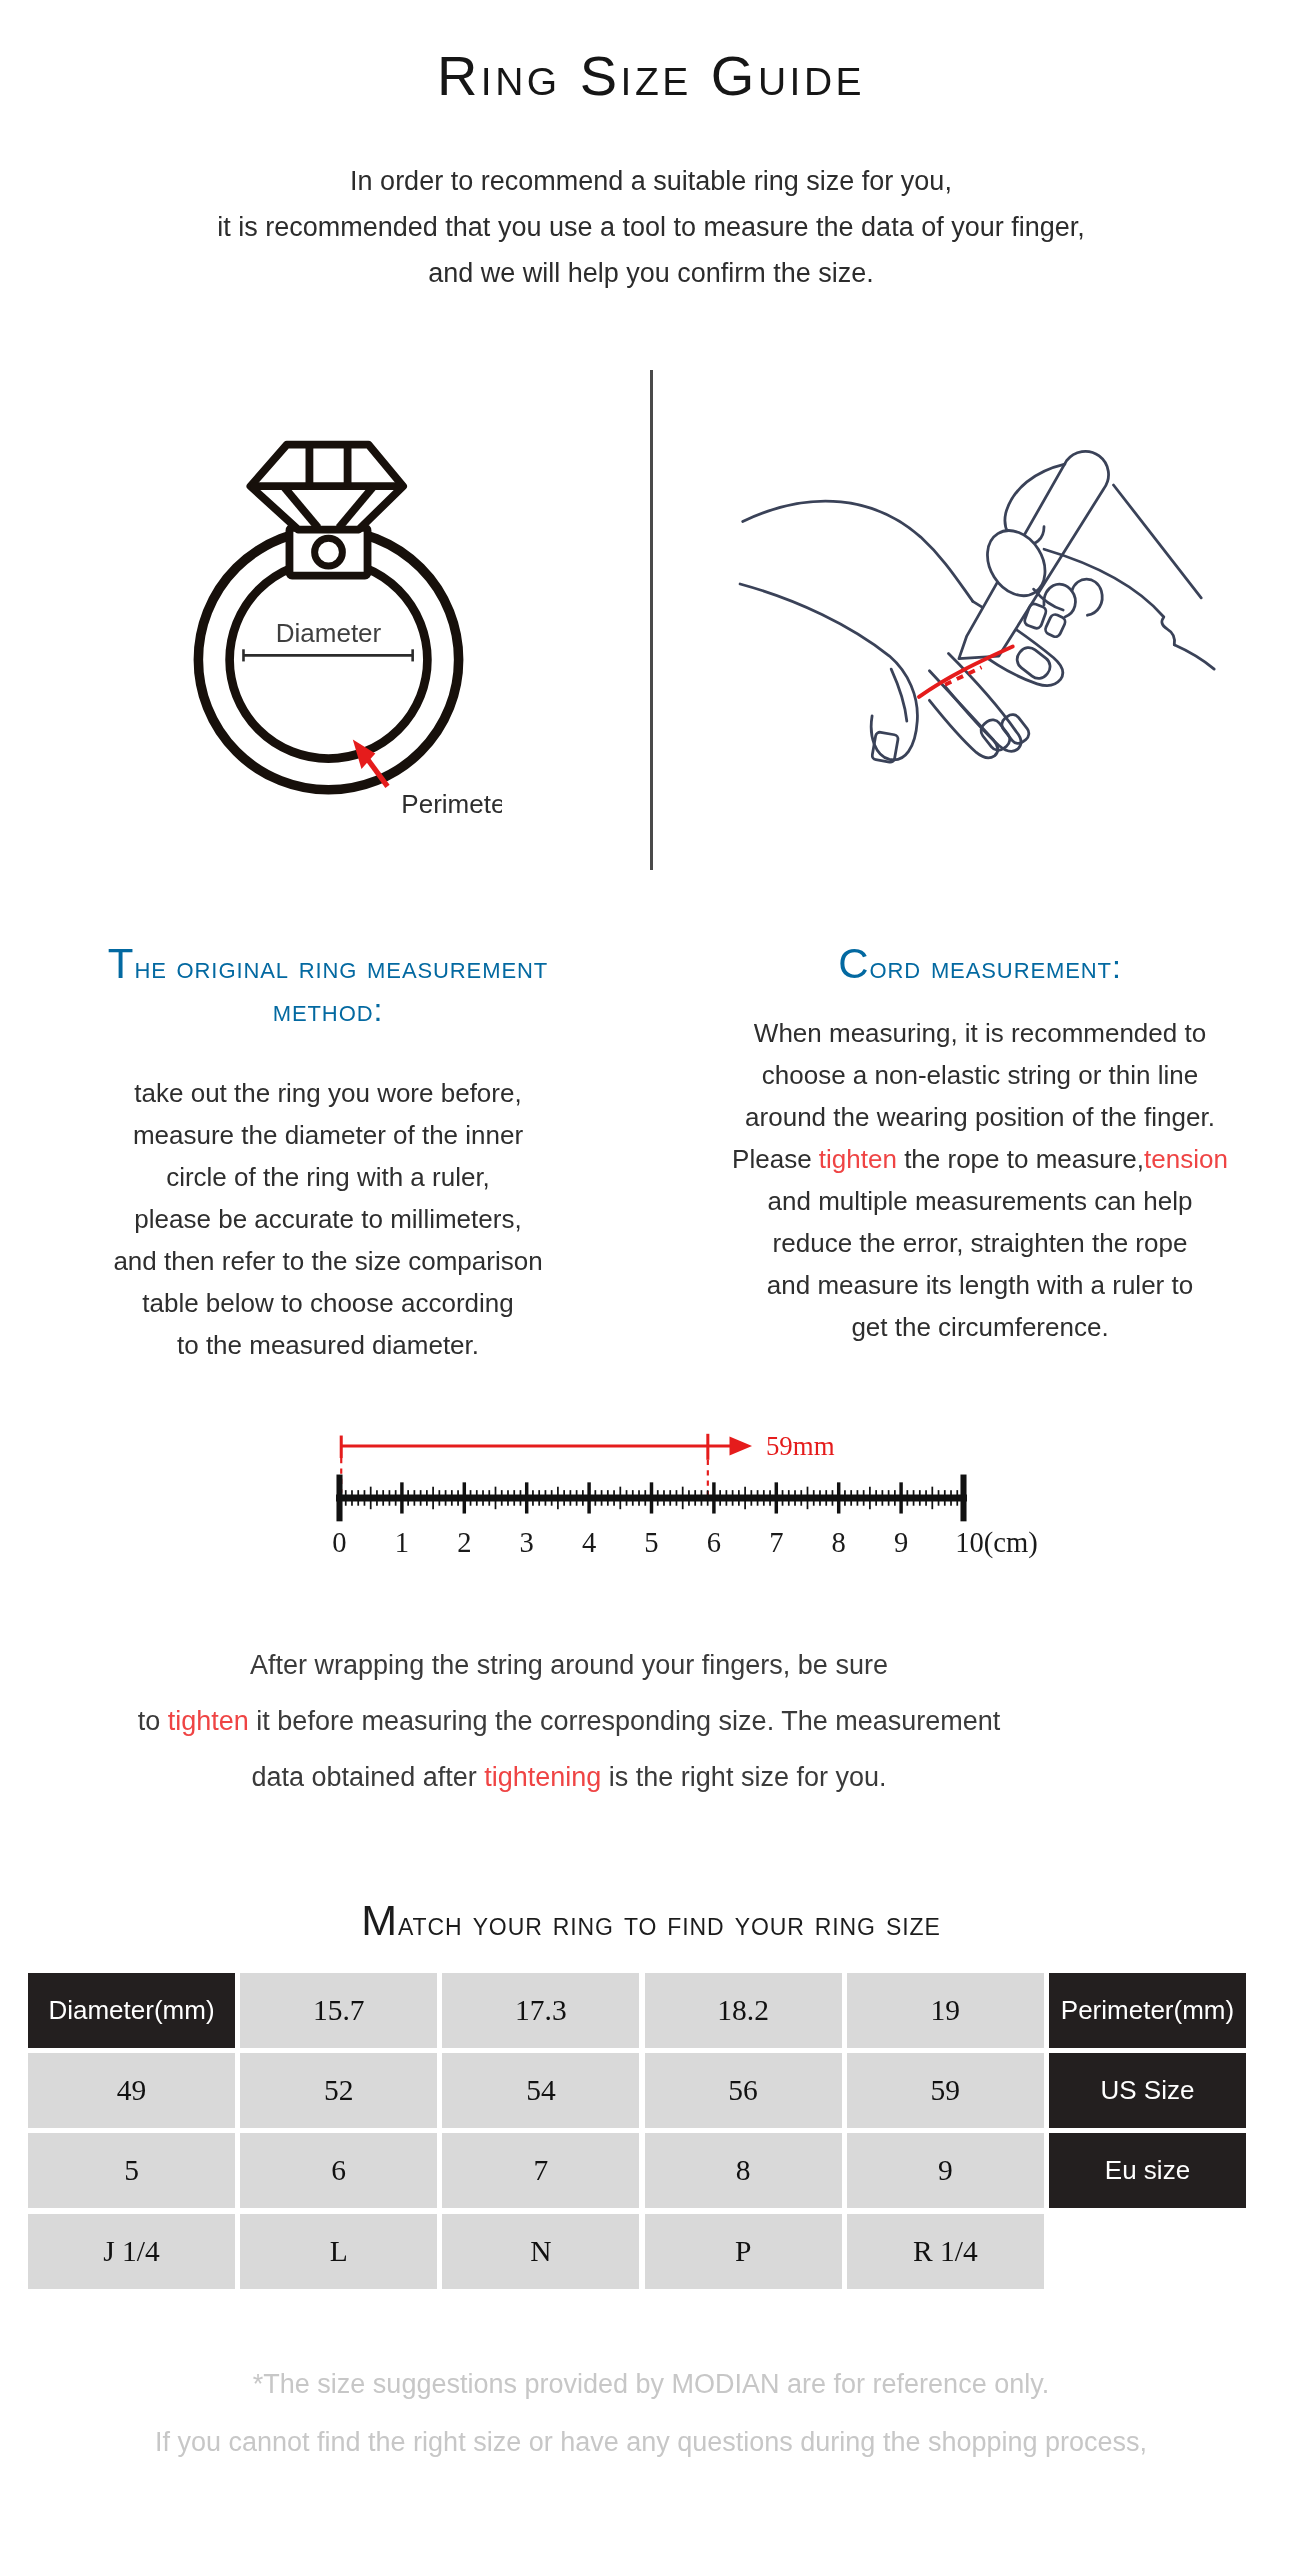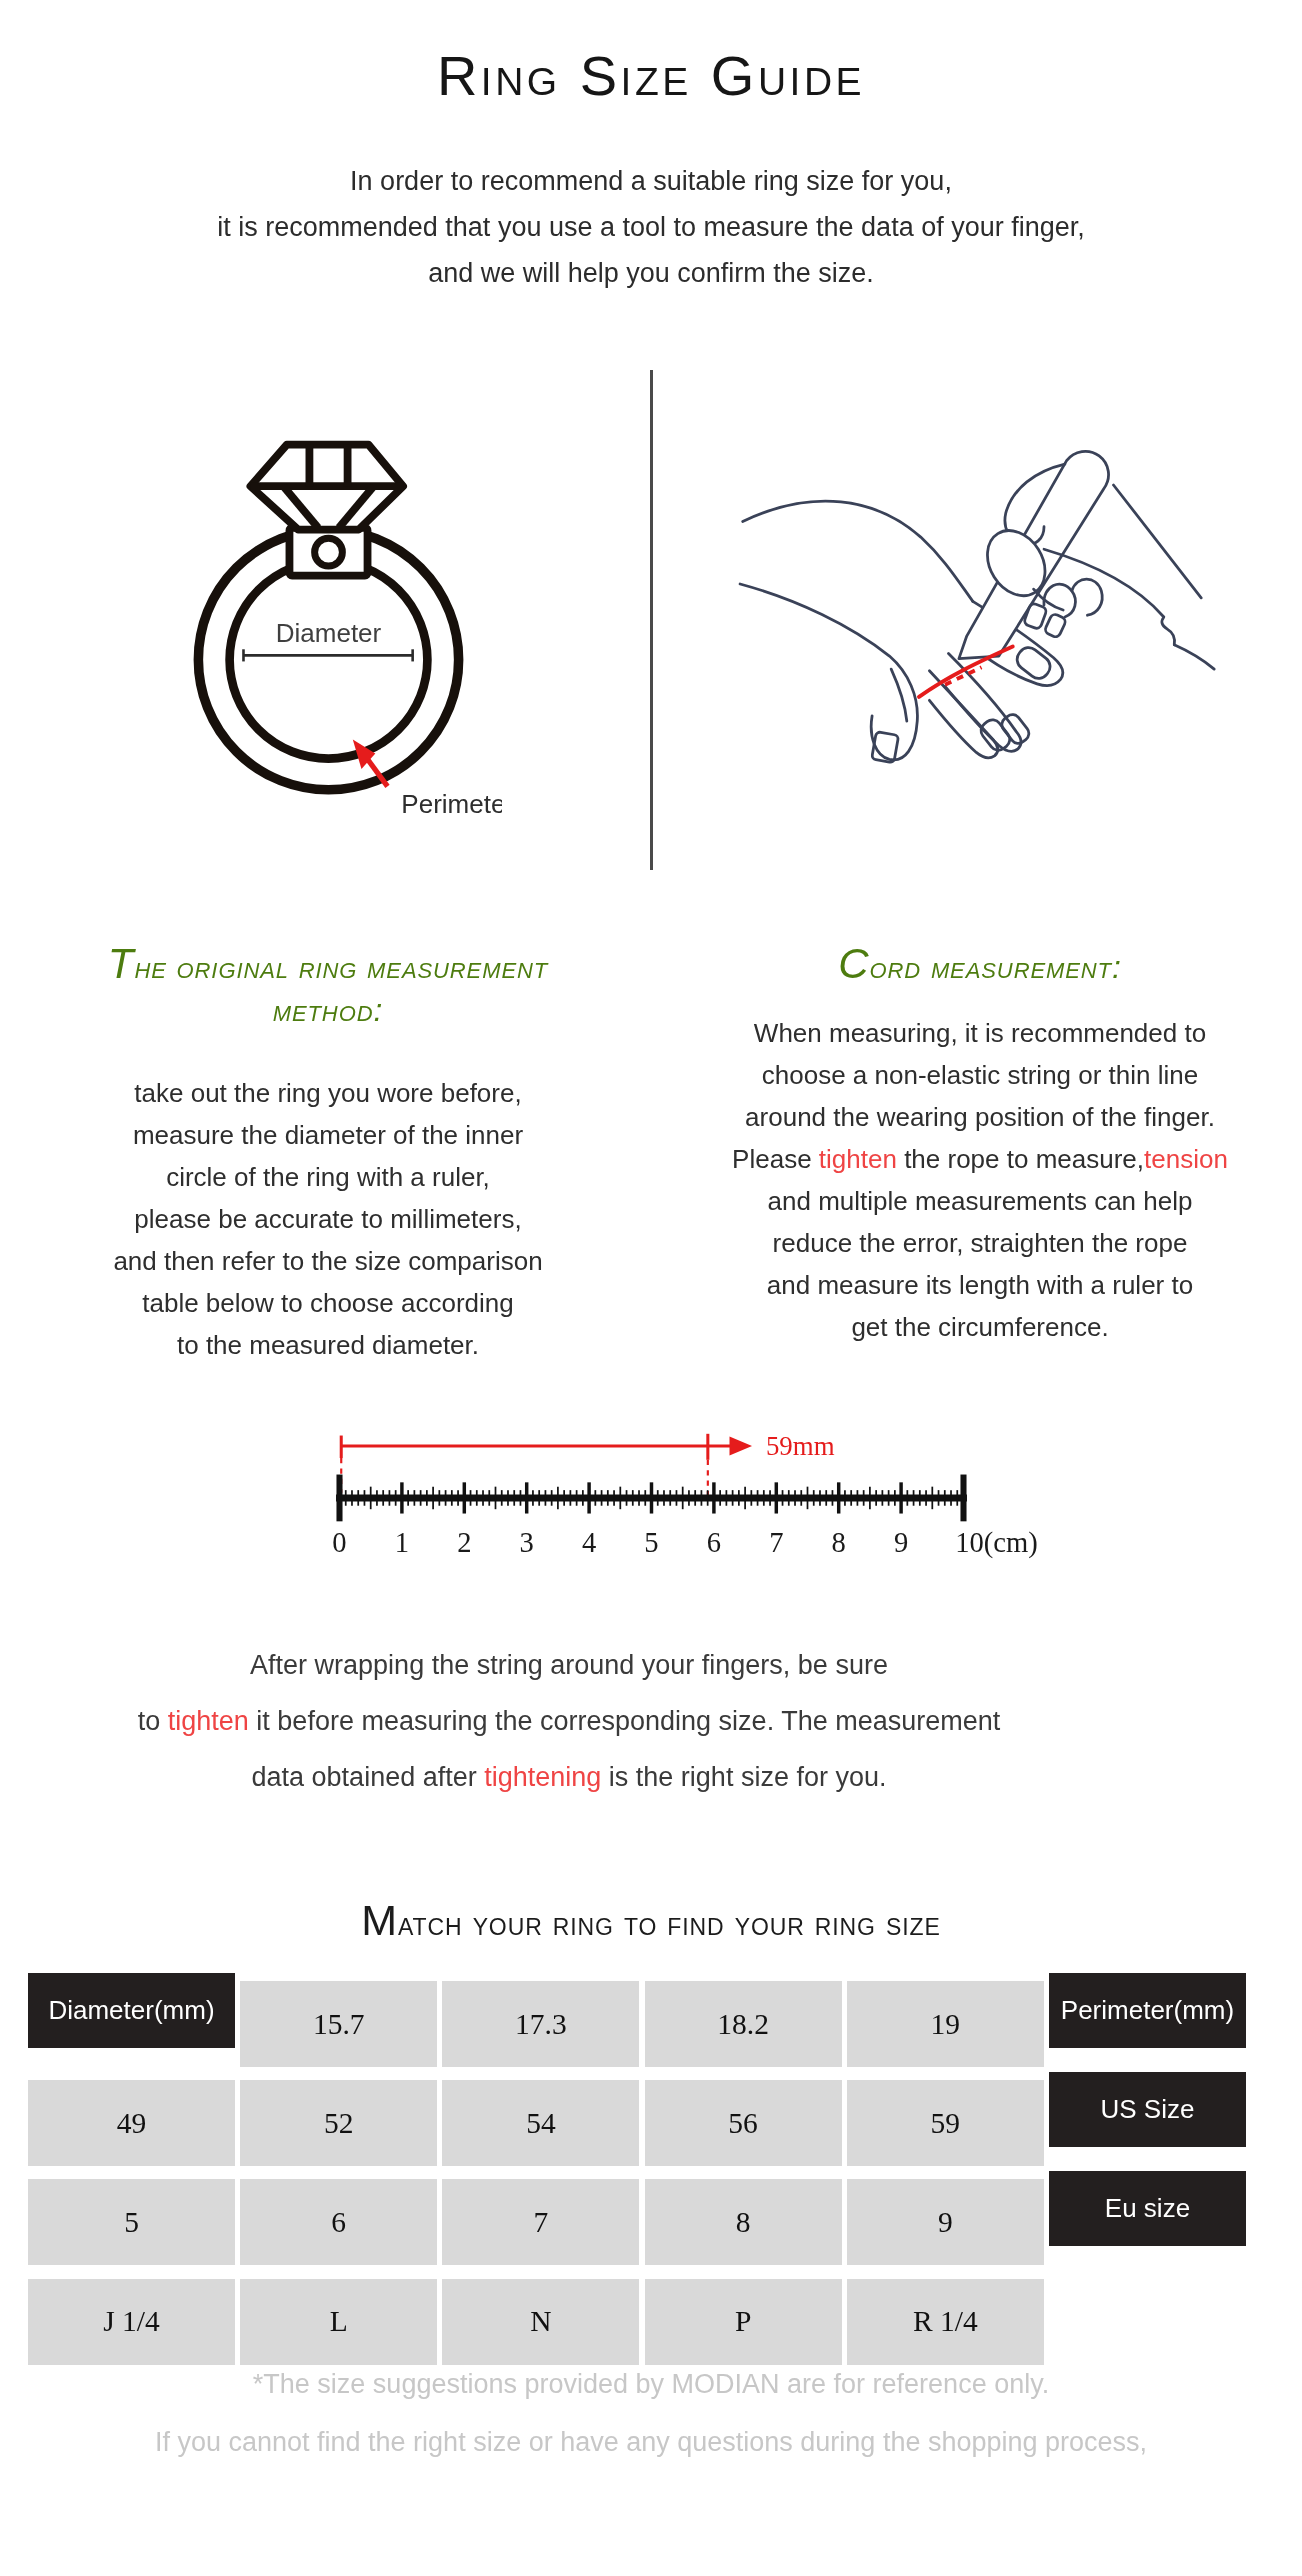--- a/index.html
+++ b/index.html
@@ -12,21 +12,21 @@
   
   .title{left:0;top:43px;width:1302px;font-size:56px;letter-spacing:3.5px;color:#161616;
          font-variant:small-caps;font-weight:400;}
   
   .intro{left:0;top:158px;width:1302px;font-size:27px;line-height:46px;color:#2c2c2c;}
 
   
   .divider{left:650px;top:370px;width:2.6px;height:500px;background:#4a4a4a;}
 
   
-  .col-heading{font-variant:small-caps;font-size:32px;line-height:43px;color:#4d7c0f;letter-spacing:0.9px;font-style:italic;}
+  .col-heading{font-variant:small-caps;font-size:32px;line-height:43px;color:#0369a1;letter-spacing:0.9px;}
   .col-heading::first-letter{font-size:42px;}
   .col-body{font-size:26px;line-height:42px;color:#2e2e2e;}
   .left-col{left:63px;top:942px;width:530px;}
   .right-col{left:702px;top:942px;width:556px;}
   .left-col .col-body{margin-top:40px;}
   .right-col .col-body{margin-top:22.6px;}
   .red{color:#ef4444;}
 
   
   .ruler-wrap{left:287px;top:1413px;width:781px;height:156px;}
@@ -39,23 +39,23 @@
   
   .match-heading{left:0;top:1896px;width:1302px;font-variant:small-caps;font-size:33px;
                  color:#1c1c1c;letter-spacing:0.9px;}
   .match-heading::first-letter{font-size:43px;}
 
   
   .size-table{left:28px;top:1973px;width:1218px;display:grid;
               grid-template-columns:207px repeat(5,1fr);gap:5.2px;}
   .size-table .hcell{background:#231f1f;color:#ffffff;font-size:26px;height:75px;
                      display:flex;align-items:center;justify-content:center;}
-  .size-table .vcell{background:#d9d9d9;color:#111111;font-size:29.5px;height:86px;
+  .size-table .vcell{background:#d9d9d9;color:#111111;font-size:29.5px;height:75px;
                      display:flex;align-items:center;justify-content:center;
-                     font-family:"Liberation Serif", serif;margin-top:8px;}
+                     font-family:"Liberation Serif", serif;}
 
   
   .footer{left:0;top:2355px;width:1302px;font-size:27px;line-height:58px;color:#c7c7c7;}
 
   svg text{user-select:none;}
 </style>
 </head>
 <body>
 
 <div class="canvas">

